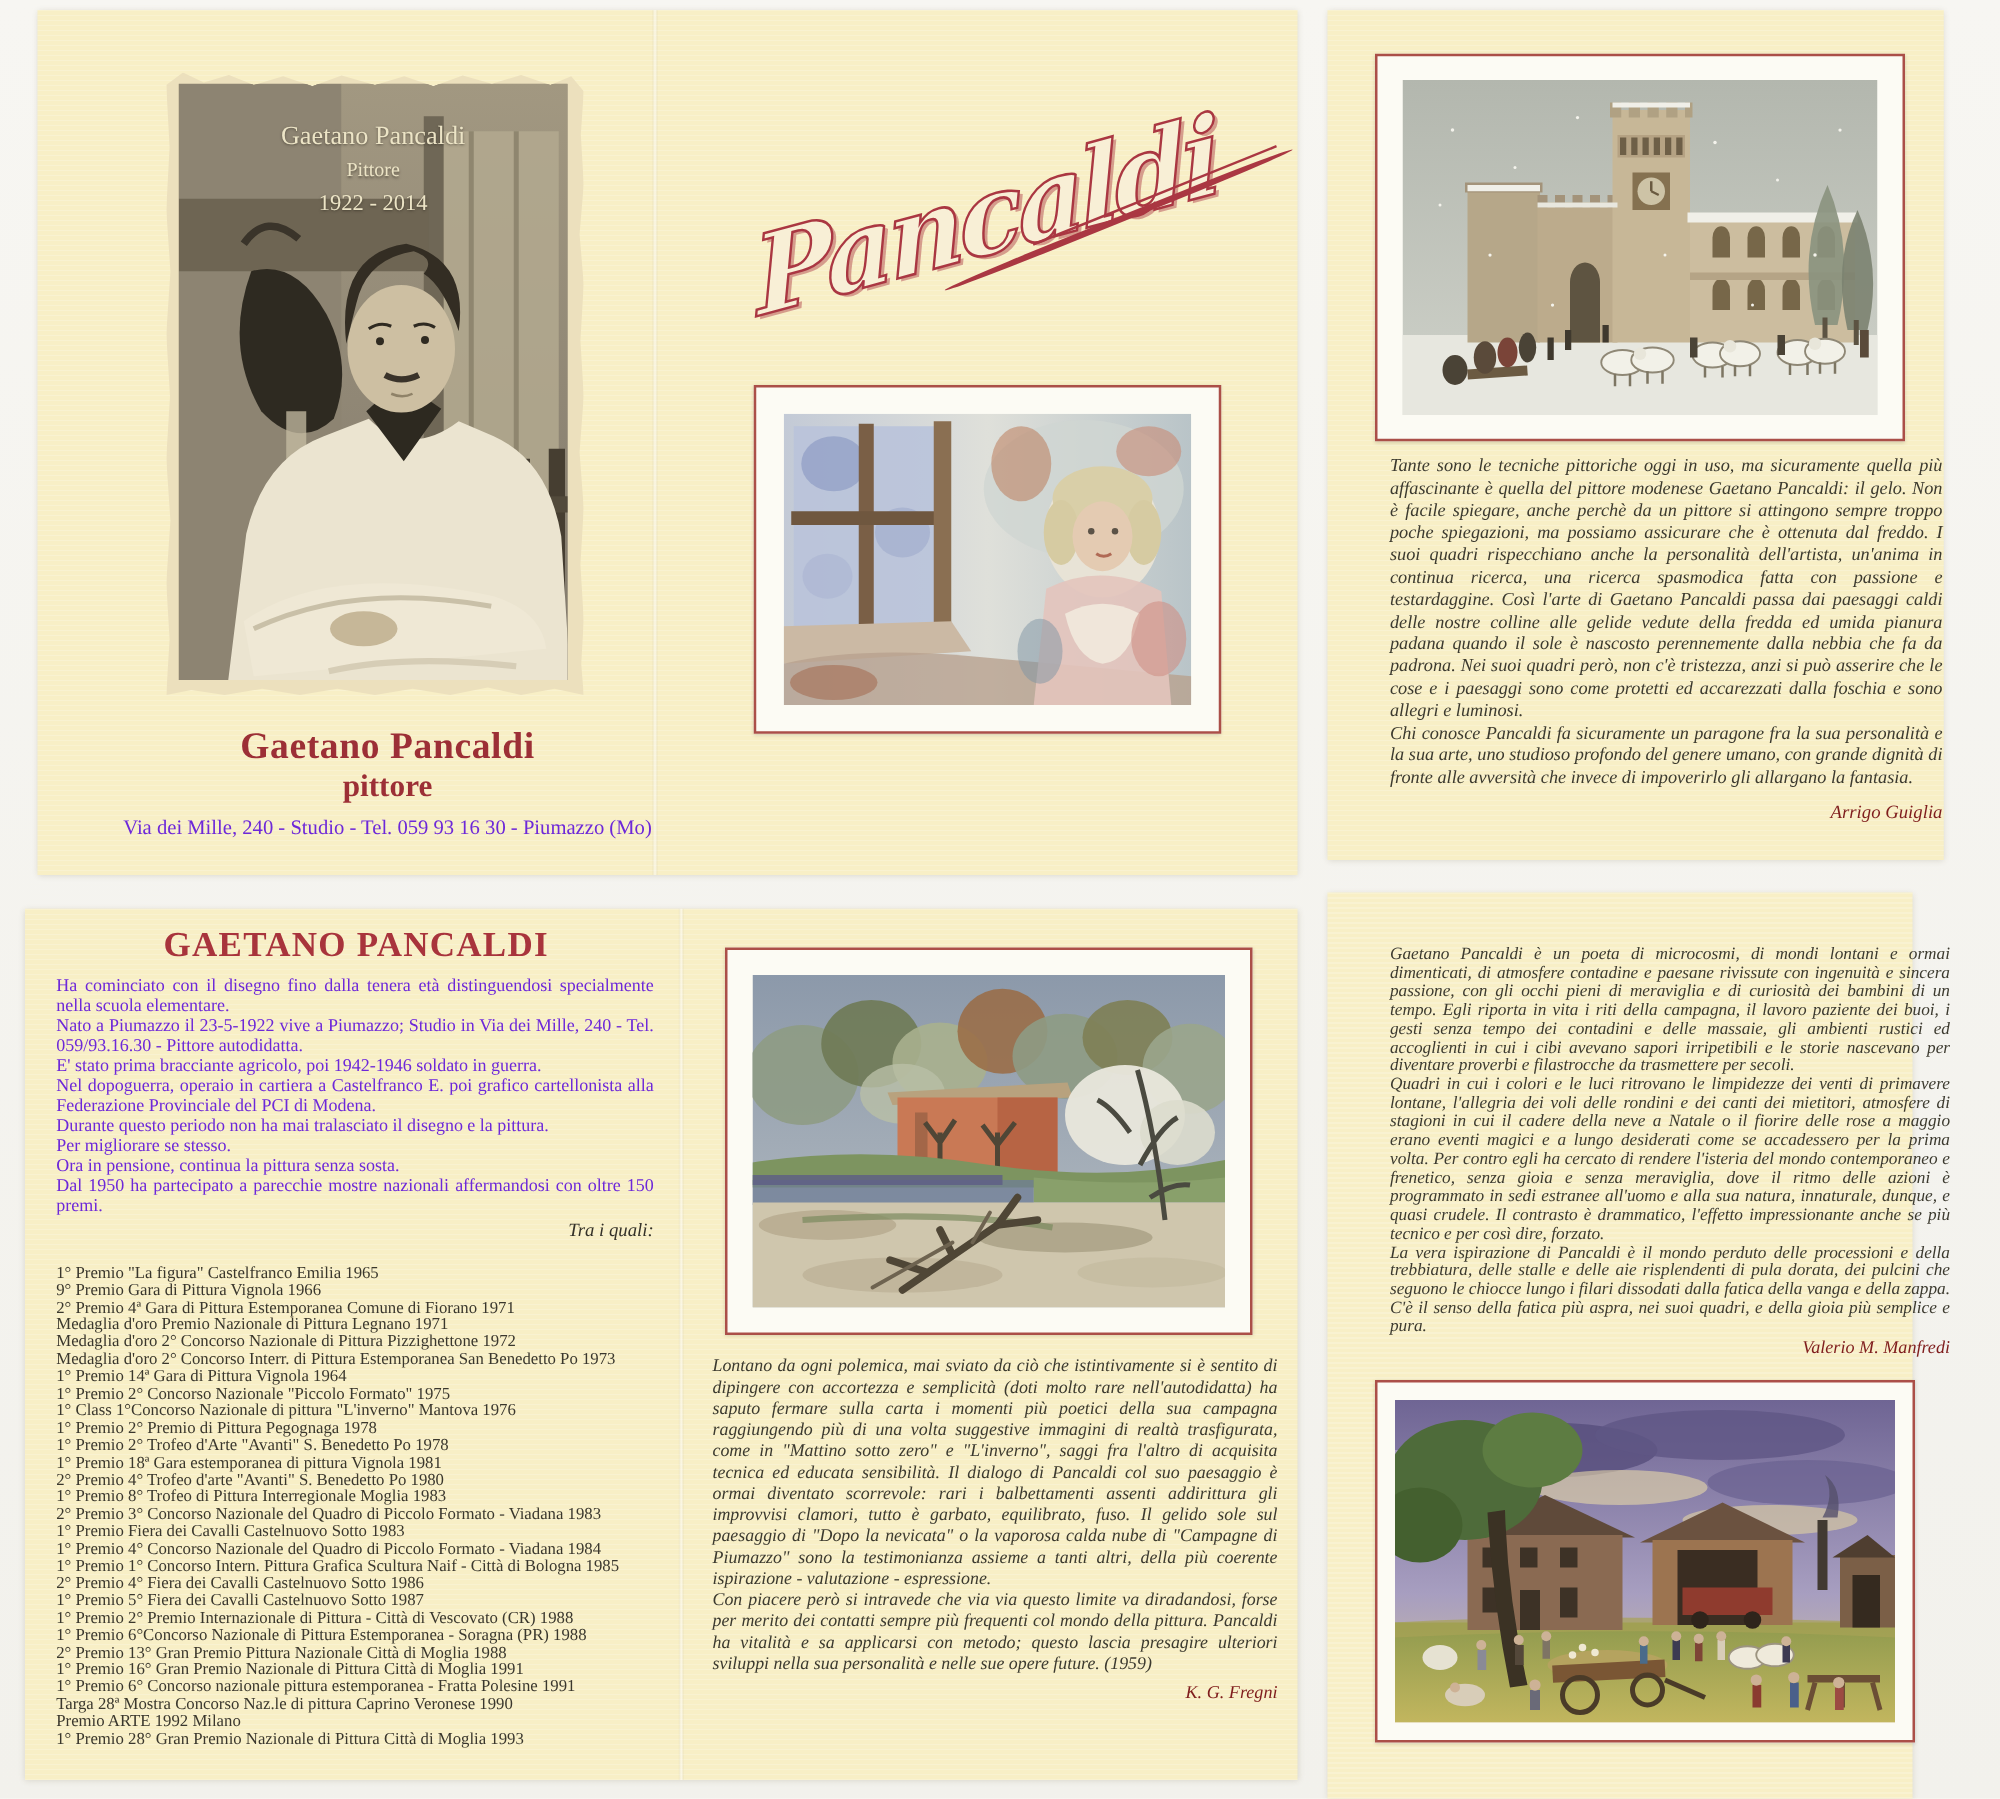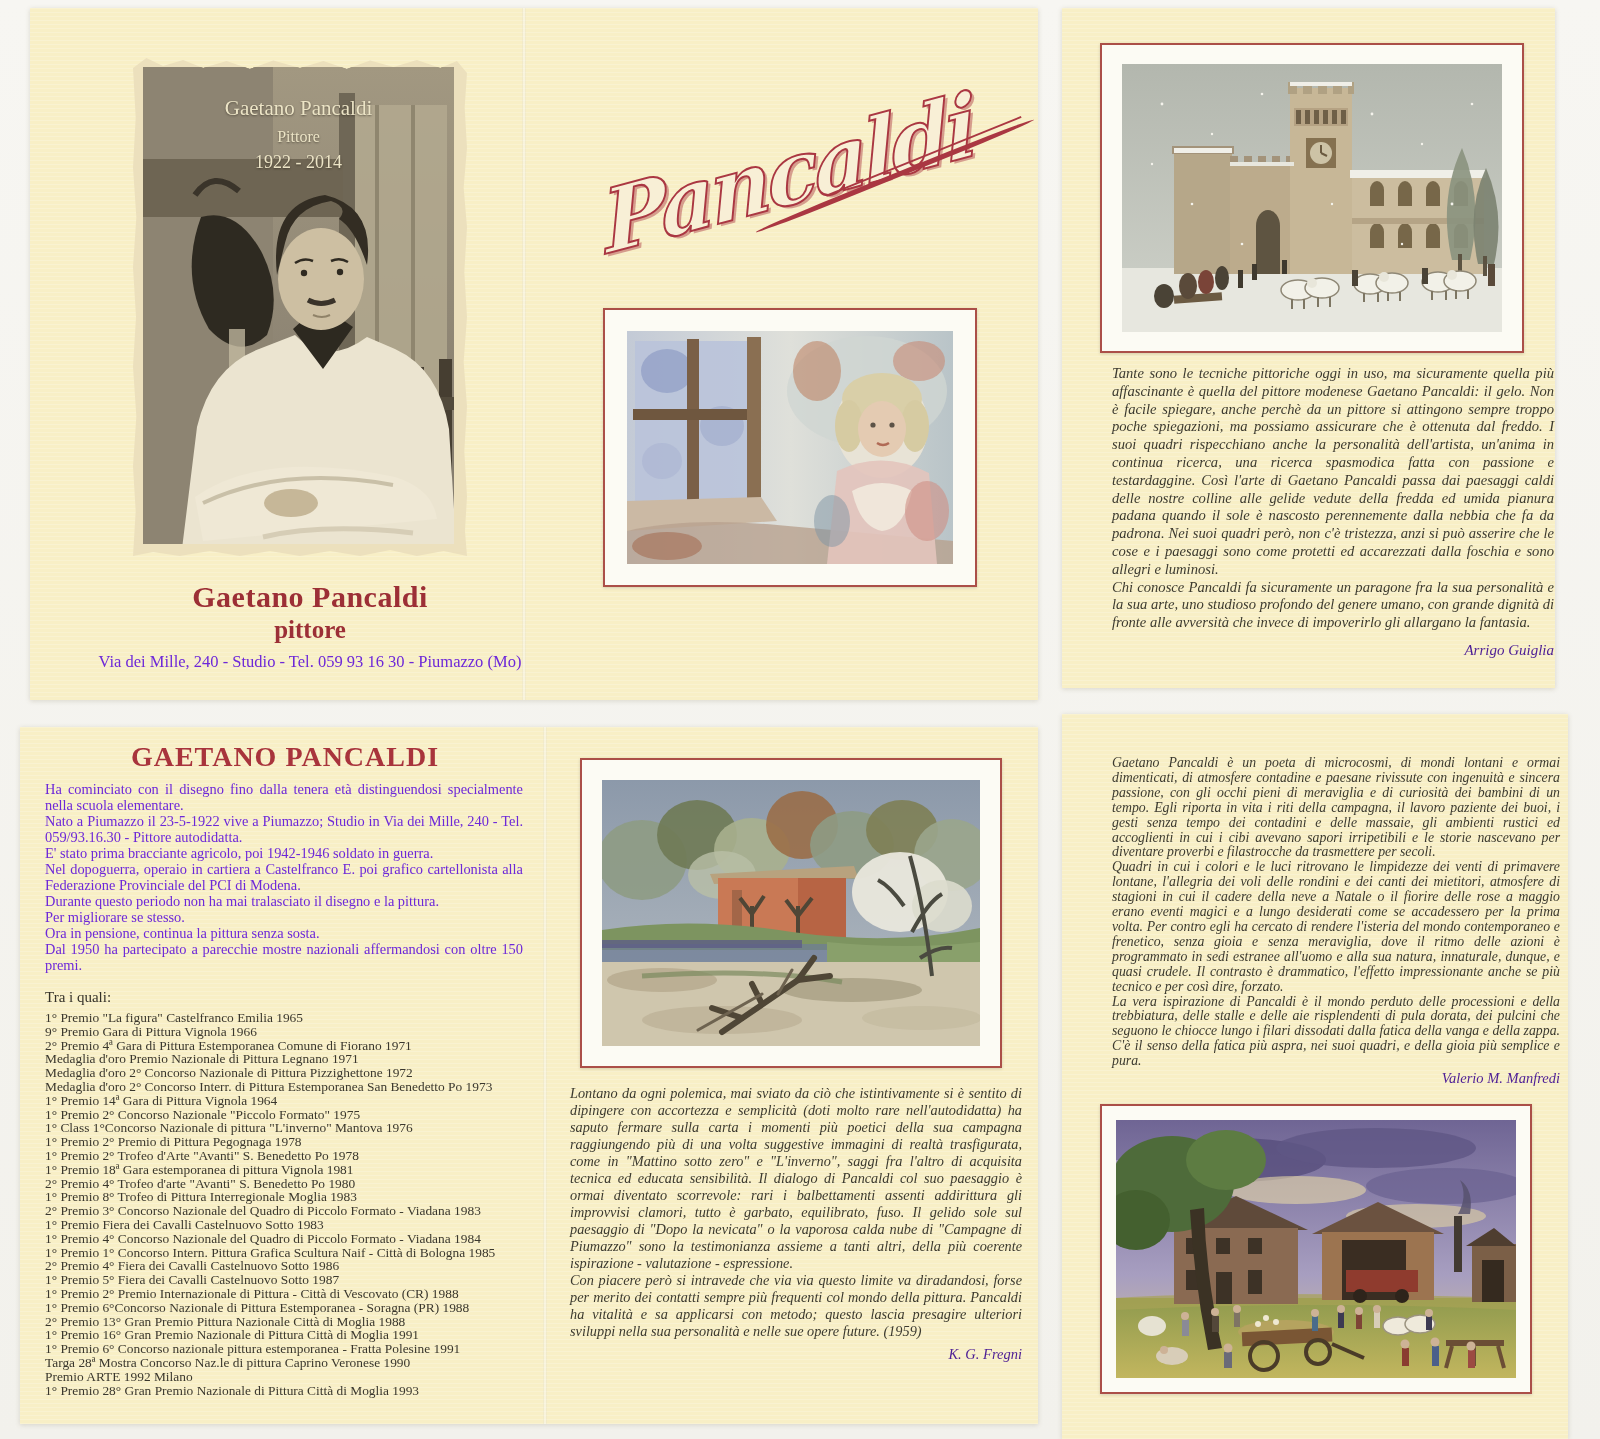--- a/index.html
+++ b/index.html
@@ -5,21 +5,21 @@
   *{margin:0;padding:0;box-sizing:border-box}
   html,body{width:1600px;height:1439px;overflow:hidden}
   body{position:relative;background:linear-gradient(#f7f6f2,#f2f1ec);font-family:"Liberation Serif",serif}
   .page{position:absolute;background:#f8efc6;box-shadow:0 1px 5px rgba(90,80,40,.18)}
   .page::before{content:"";position:absolute;inset:0;pointer-events:none;
     background:repeating-linear-gradient(180deg,rgba(255,255,255,.20) 0 1px,rgba(0,0,0,0) 1px 4px)}
   .crease{position:absolute;top:0;bottom:0;width:4px;background:linear-gradient(90deg,rgba(0,0,0,.04),rgba(255,255,255,.55),rgba(0,0,0,.04))}
   .page-tl{left:30px;top:8px;width:1008px;height:692px}
   .page-tr{left:1062px;top:8px;width:493px;height:680px}
   .page-bl{left:20px;top:727px;width:1018px;height:697px}
-  .page-br{left:1062px;top:714px;width:506px;height:725px}
+  .page-br{left:1062px;top:714px;width:468px;height:725px}
 
   
   .photo{position:absolute;left:103px;top:50px;width:334px;height:498px;background:#ece0bd;padding:9px 13px 12px 10px;
     clip-path:polygon(0% 2%,4% 0%,9% 1.6%,15% .4%,21% 2%,28% .6%,35% 2.2%,42% .5%,50% 2%,57% .6%,64% 2.2%,71% .5%,78% 1.8%,85% .4%,92% 2%,97% .6%,100% 3%,99.3% 10%,100% 18%,99% 26%,100% 34%,99.2% 43%,100% 52%,99% 61%,100% 70%,99.2% 79%,100% 88%,99.4% 95%,100% 100%,93% 99%,85% 100%,77% 98.8%,68% 100%,59% 99%,50% 100%,41% 99%,32% 100%,23% 99%,14% 100%,6% 99.2%,0% 100%,.8% 91%,0% 82%,1% 72%,0% 62%,.9% 52%,0% 42%,1% 32%,0% 22%,.8% 12%)}
   .photo-inner{position:relative;width:100%;height:100%;overflow:hidden;background:#978d7a}
   .photo-overlay{position:absolute;left:0;top:26px;width:100%;text-align:center;color:#ece4c6;
     text-shadow:0 1px 2px rgba(40,35,25,.55);line-height:1.5}
   .photo-overlay .po-name{font-size:21px}
   .photo-overlay .po-role{font-size:16px}
   .photo-overlay .po-years{font-size:18px}
@@ -42,33 +42,33 @@
   .frame-farm{left:38px;top:390px;width:432px;height:290px}
 
   
   .name-block{position:absolute;left:40px;top:572px;width:480px;text-align:center;color:#9c2f36}
   .name-block h1{font-size:30px;font-weight:bold;letter-spacing:.5px}
   .name-block h2{font-size:25px;font-weight:bold;margin-top:2px}
   .name-block .addr{margin-top:8px;font-size:16.5px;color:#6d28d9}
 
   
   .essay p{font-style:italic;color:#3c3a2f;text-align:justify}
-  .essay .author{text-align:right;font-style:italic;color:#4c1d95;margin-top:6px}
+  .essay .author{text-align:right;font-style:italic;color:#7f1d1d;margin-top:6px}
   .guiglia{position:absolute;left:50px;top:357px;width:442px;font-size:14.6px;line-height:17.8px}
   .guiglia .author{font-size:15px;margin-top:10px}
   .fregni{position:absolute;left:550px;top:358px;width:452px;font-size:14.3px;line-height:17px}
   .fregni .author{font-size:14.5px}
   .manfredi{position:absolute;left:50px;top:42px;width:448px;font-size:13.8px;line-height:14.9px}
   .manfredi .author{font-size:14.5px;margin-top:2px}
 
   
   .bio-title{position:absolute;left:25px;top:14px;width:480px;text-align:center;font-size:28px;font-weight:bold;
     color:#a8343c;letter-spacing:1px}
   .bio{position:absolute;left:25px;top:54px;width:478px;font-size:14.4px;line-height:16px;color:#6d28d9;text-align:justify}
-  .tra{position:absolute;left:25px;top:262px;width:478px;text-align:left;font-size:15px;color:#343128}
+  .tra{position:absolute;left:25px;top:250px;width:478px;text-align:right;font-style:italic;font-size:15px;color:#343128}
   .awards{position:absolute;left:25px;top:284px;width:492px;list-style:none;font-size:13.4px;line-height:13.8px;color:#3a372d}
 </style>
 </head>
 <body>
 
 <div class="page page-tl">
   <div class="crease" style="left:492px"></div>
 
   <div class="photo">
     <div class="photo-inner">

